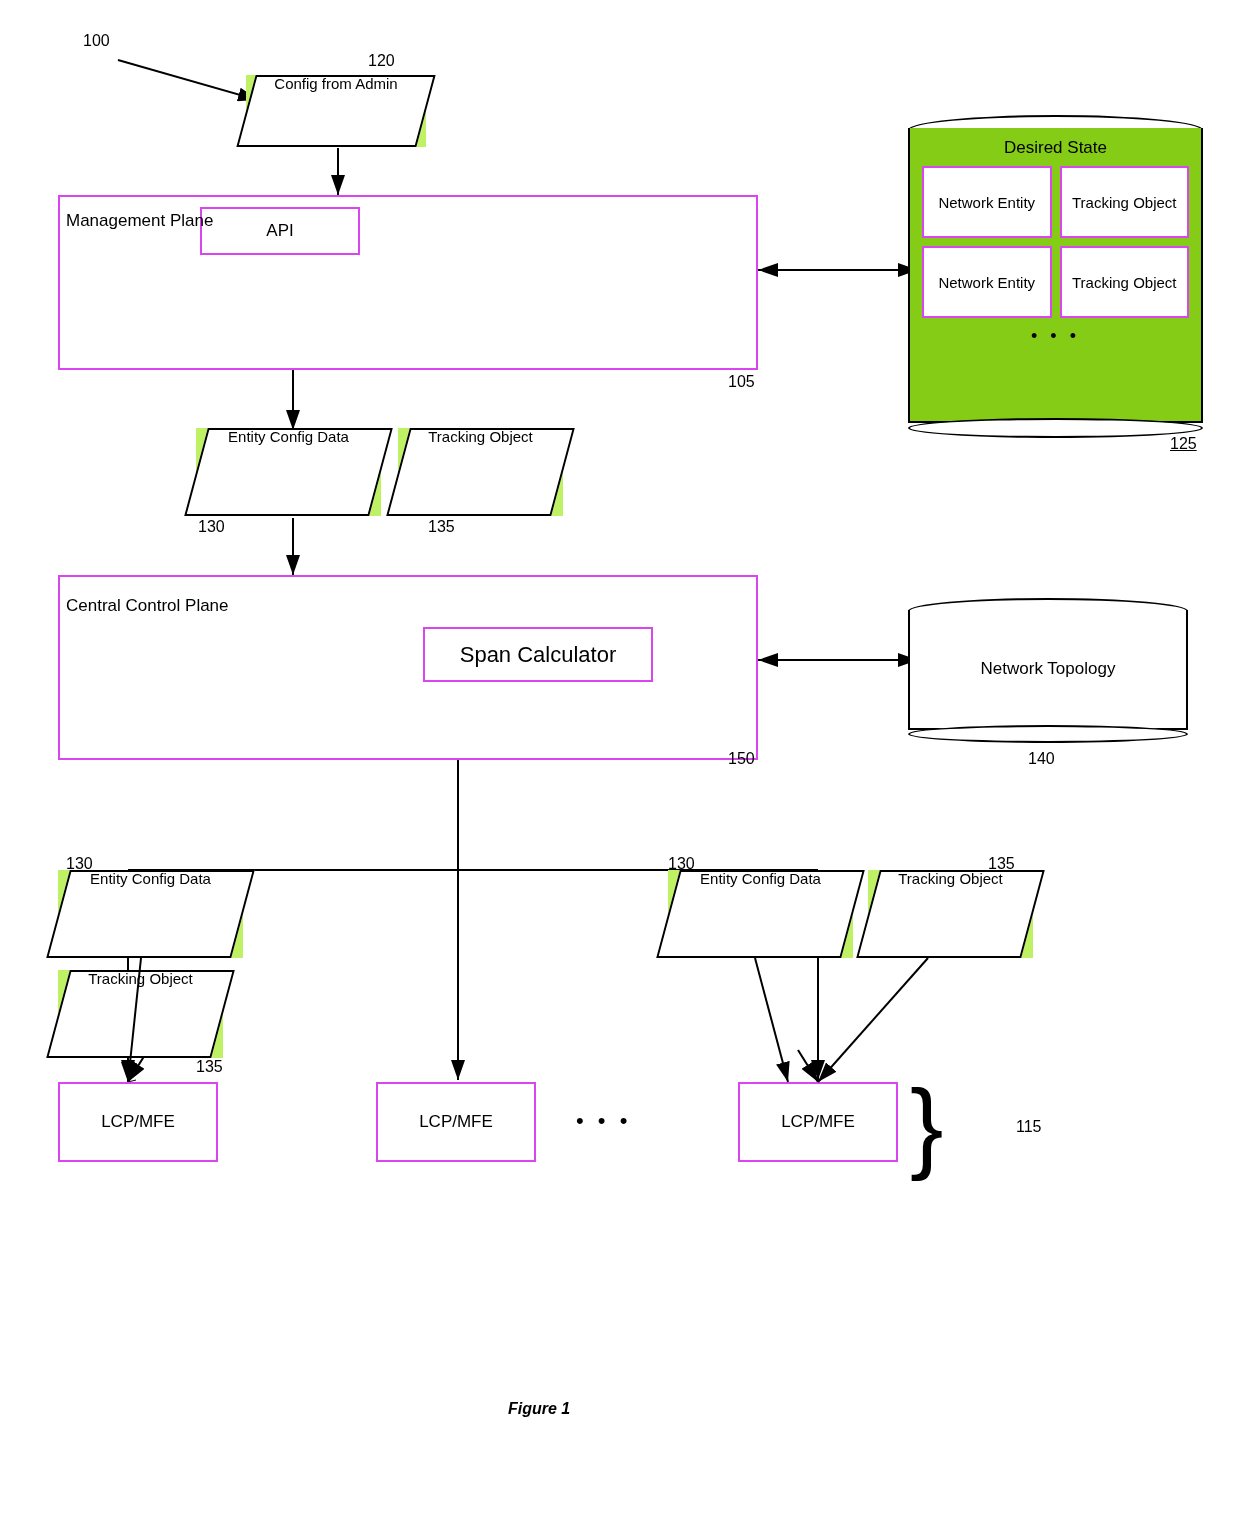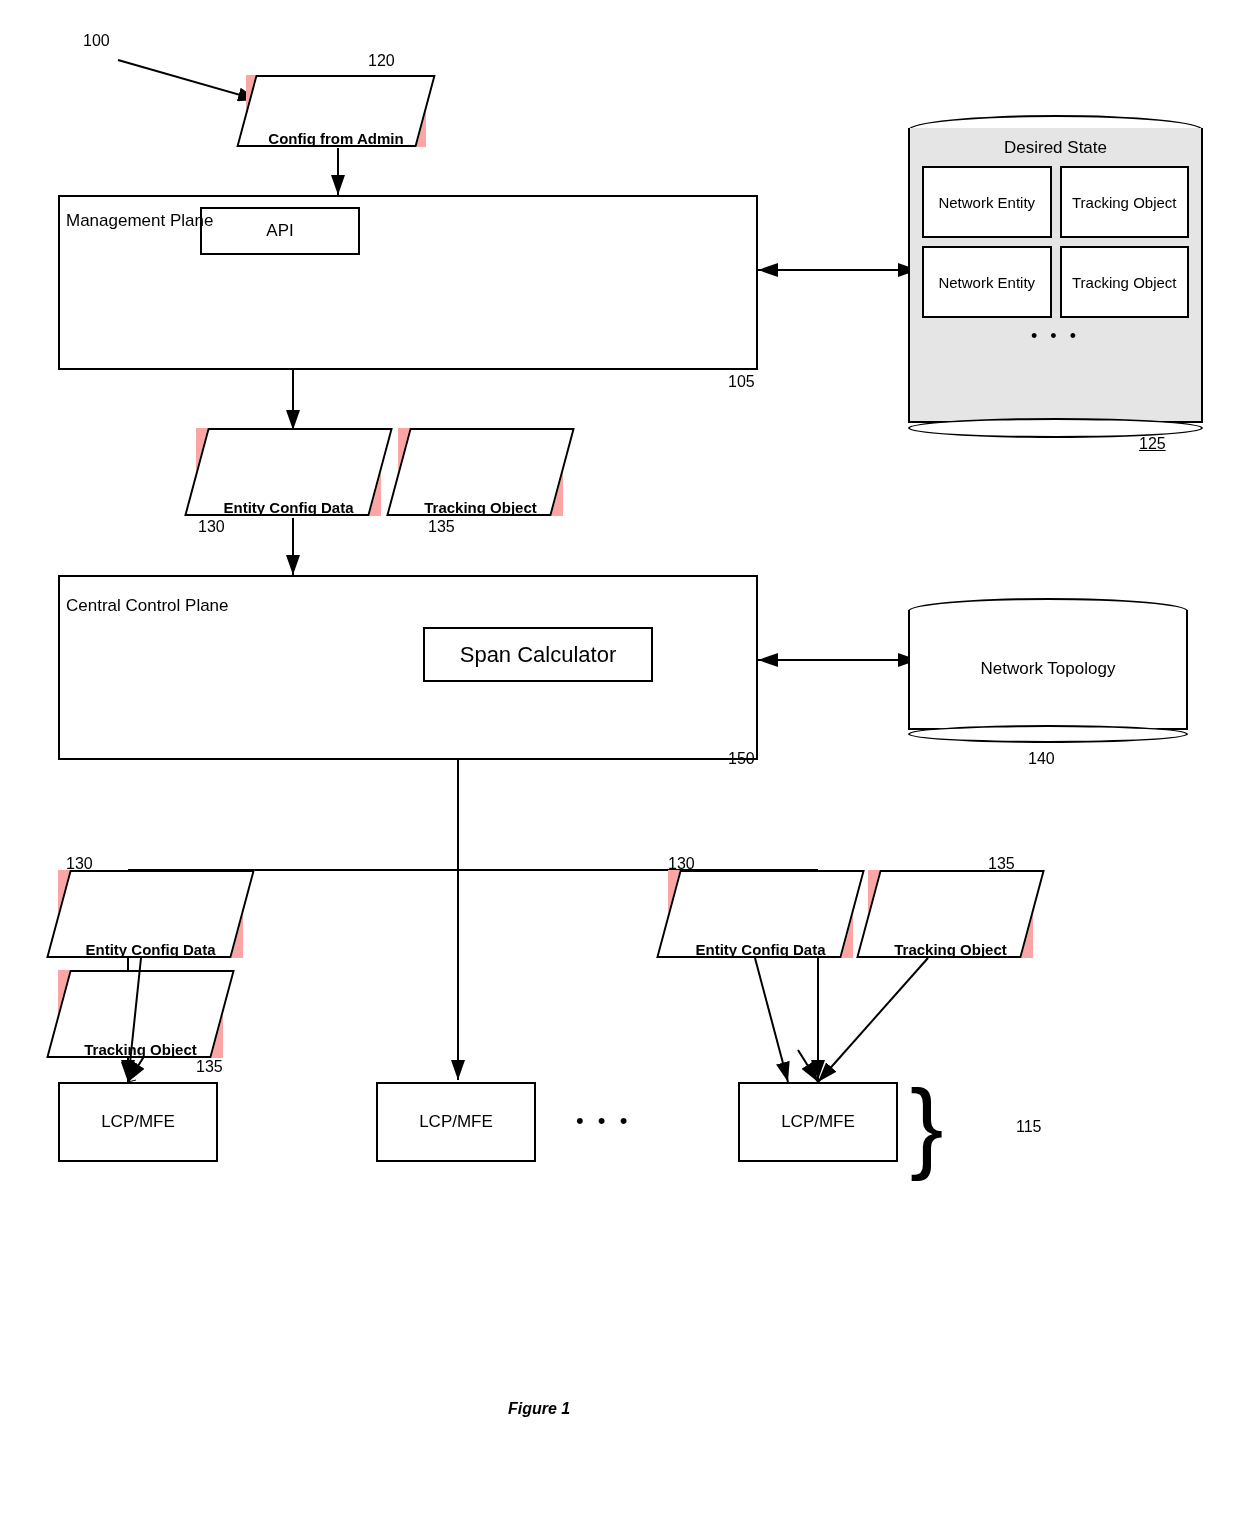--- a/index.html
+++ b/index.html
@@ -13,37 +13,36 @@
     }
     .diagram-container {
       position: absolute;
       top: 0; left: 0;
       width: 1240px;
       height: 1516px;
       margin-left: 28px;
     }
     .box {
       position: absolute;
-      border: 2px solid #000000;
+      border: 2px solid #d946ef;
       background: #fff;
       display: flex;
       align-items: center;
       justify-content: center;
       text-align: right;
       font-size: 16px;
     }
     .parallelogram {
       position: absolute;
-      background: #fca5a5;
+      background: #bef264;
       display: flex;
-      align-items: flex-end;
+      align-items: flex-start;
       justify-content: center;
       text-align: center;
       font-size: 15px;
-      font-weight: bold;
     }
     .parallelogram::before {
       content: '';
       position: absolute;
       top: 0; left: 0; right: 0; bottom: 0;
       border: 2px solid #000;
       transform: skewX(-15deg);
       background: #fff;
       z-index: 0;
     }
@@ -152,41 +151,41 @@
       <div class="box" style="position:relative; left:130px; top:0px; width:160px; height:48px; font-size:17px;">API</div>
     </div>
   </div>
   <div class="section-label" style="left:38px; top:210px; line-height:1.3;">Management
 Plane</div>
 
   <div class="ref-number" style="left:700px; top:373px;">105</div>
 
   <div style="position:absolute; left:880px; top:115px; width:295px; height:30px; border:2px solid #000; border-radius:50%; background:#fff;"></div>
 
-  <div style="position:absolute; left:880px; top:128px; width:295px; height:295px; border-left:2px solid #000; border-right:2px solid #000; border-bottom:2px solid #000; background:#e5e5e5; display:flex; flex-direction:column; align-items:center; justify-content:flex-start; padding-top:10px;">
+  <div style="position:absolute; left:880px; top:128px; width:295px; height:295px; border-left:2px solid #000; border-right:2px solid #000; border-bottom:2px solid #000; background:#84cc16; display:flex; flex-direction:column; align-items:center; justify-content:flex-start; padding-top:10px;">
 
     <div style="font-size:17px; font-weight:normal; margin-bottom:8px;">Desired State</div>
 
     <div style="display:grid; grid-template-columns:1fr 1fr; gap:8px; padding:0 12px; width:100%;">
       <div class="box" style="position:relative; height:72px; font-size:15px;">Network
 Entity</div>
       <div class="box" style="position:relative; height:72px; font-size:15px;">Tracking
 Object</div>
       <div class="box" style="position:relative; height:72px; font-size:15px;">Network
 Entity</div>
       <div class="box" style="position:relative; height:72px; font-size:15px;">Tracking
 Object</div>
     </div>
 
     <div class="dots" style="position:relative; margin-top:8px; font-size:18px;">• • •</div>
   </div>
 
   <div style="position:absolute; left:880px; top:420px; width:295px; height:20px; border:2px solid #000; border-radius:50%; background:#fff; margin-top:-2px;"></div>
 
-  <div class="ref-number" style="left:1111px; top:435px;text-decoration:underline;">125</div>
+  <div class="ref-number" style="left:1142px; top:435px;text-decoration:underline;">125</div>
 
   <div class="parallelogram" style="left:168px; top:428px; width:185px; height:88px;">
     <span>Entity
 Config Data</span>
   </div>
 
   <div class="ref-number" style="left:170px; top:518px;">130</div>
 
   <div class="parallelogram" style="left:370px; top:428px; width:165px; height:88px;">
     <span>Tracking

